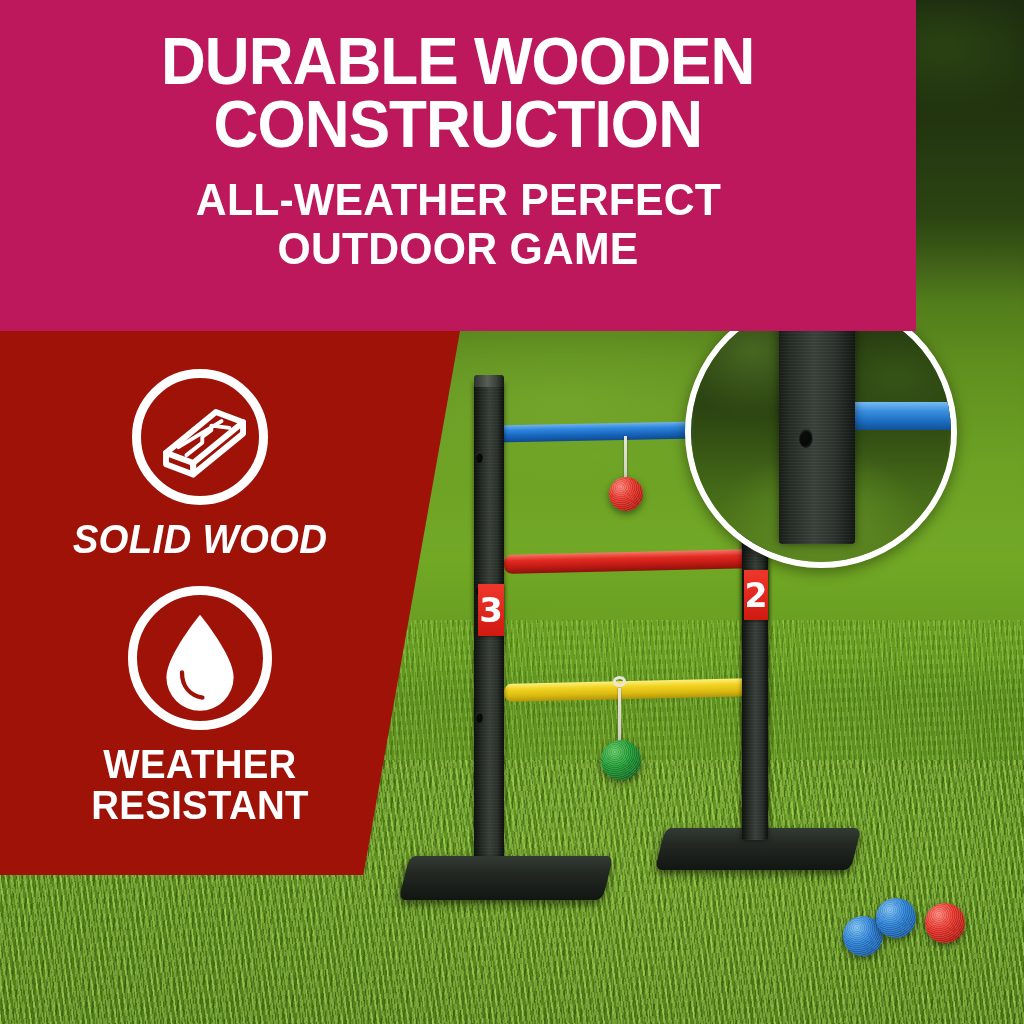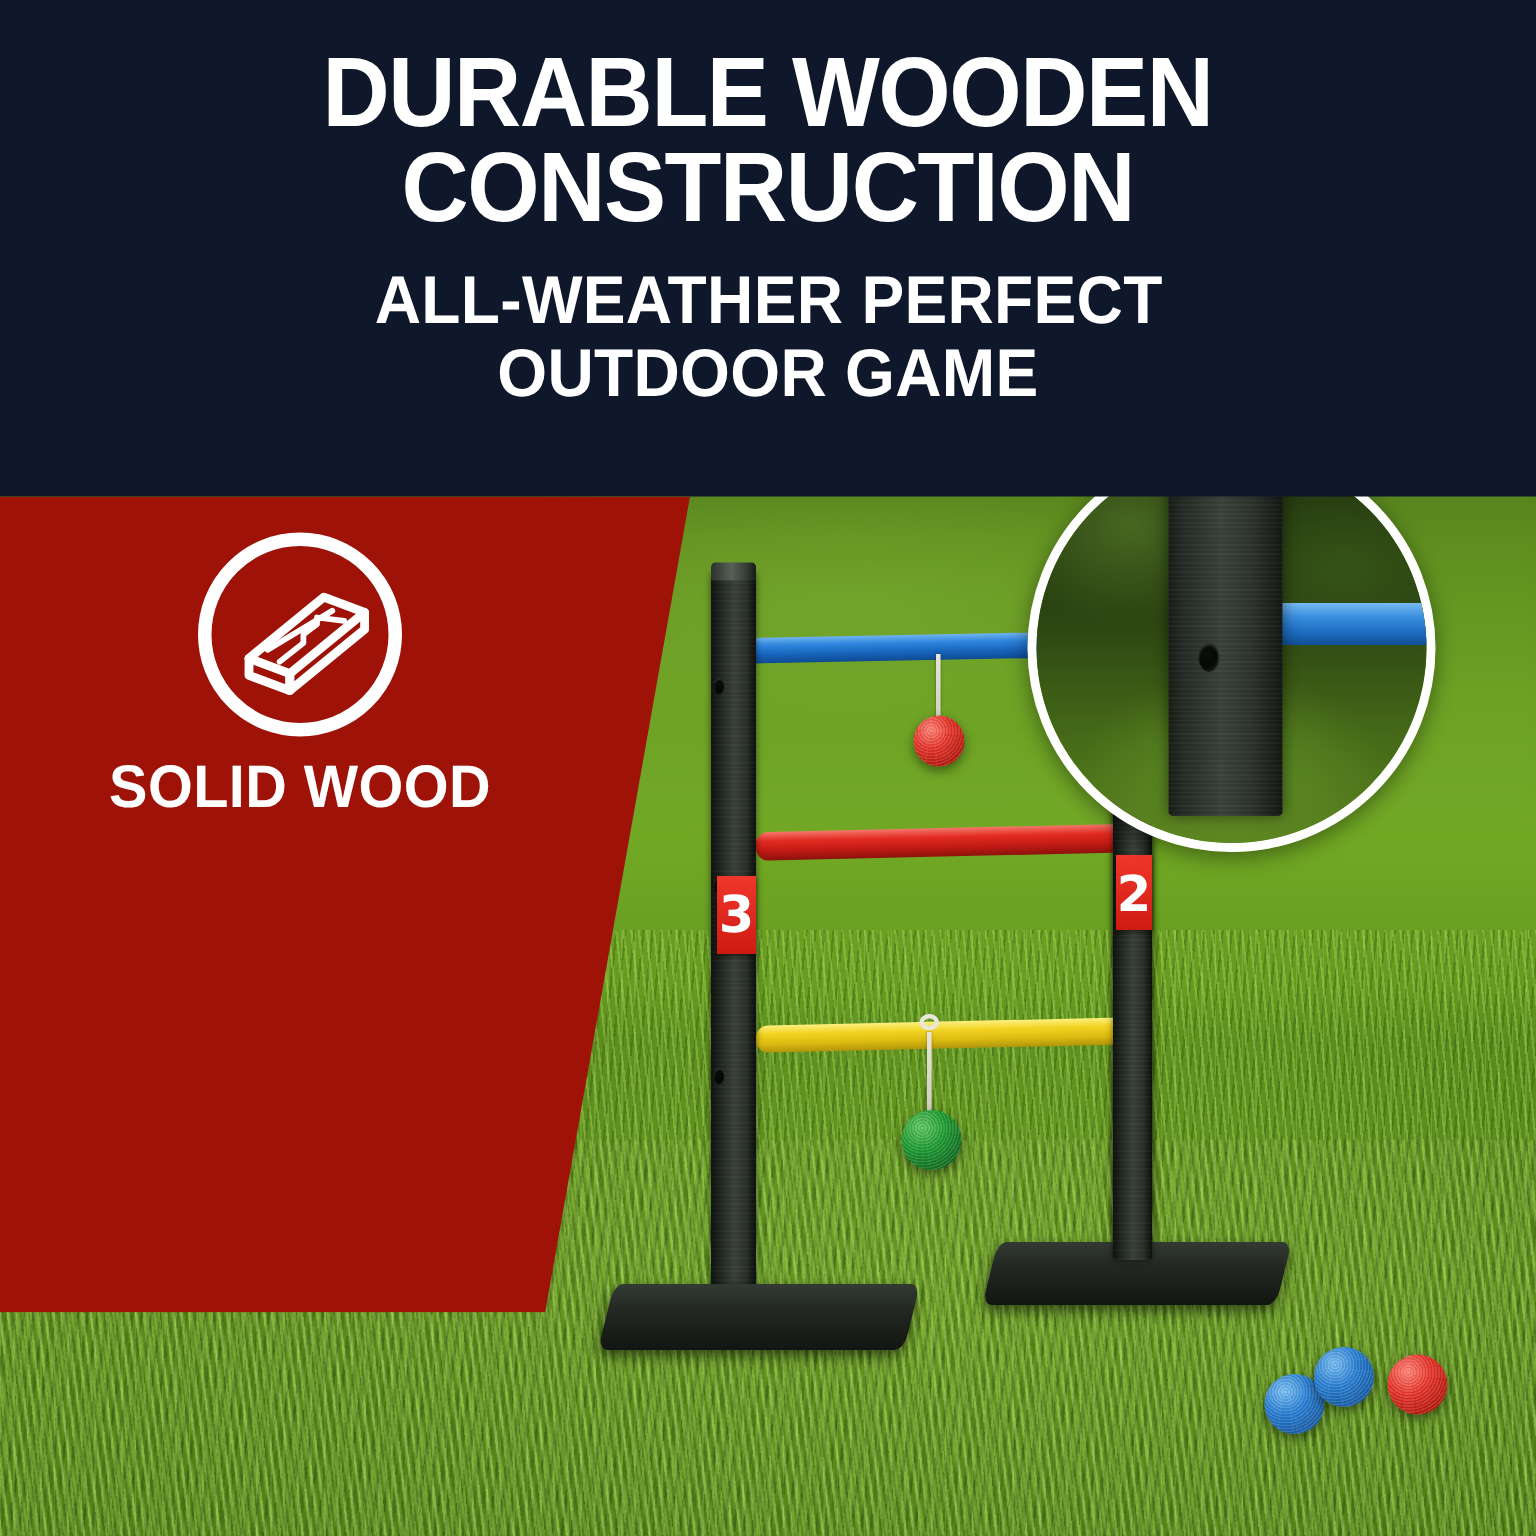--- a/index.html
+++ b/index.html
@@ -106,36 +106,36 @@
                background:linear-gradient(to right,#333a33,#6a726a 42%,#434a43 70%,#1b201b);
                border-radius:4px 4px 0 0; }
   .inset-rung { position:absolute; left:150px; top:100px; width:132px; height:28px;
                 border-radius:0 10px 10px 0;
                 background:linear-gradient(to bottom,#79bbf2 0%,#3b8fe0 32%,#1e6ec2 68%,#114f96 100%); }
   .inset-hole { position:absolute; left:108px; top:126px; width:14px; height:20px; border-radius:50%;
                 background:radial-gradient(ellipse at 40% 35%, #0b0e0b 0%, #060806 55%, #3a413a 100%);
                 box-shadow:inset 0 2px 2px rgba(255,255,255,.2); }
 
   
-  .header { position:absolute; left:0; top:0; width:1024px; height:331px;
-            background:#0f172a; display:flex; flex-direction:column;
+  .header { position:absolute; left:0; top:0; width:916px; height:331px;
+            background:#be185d; display:flex; flex-direction:column;
             align-items:center; justify-content:flex-start; padding-top:30px; }
   .h1 { color:#fff; font-family:"Liberation Sans Narrow","Liberation Sans",sans-serif;
         font-weight:700; font-size:66px; line-height:.95; letter-spacing:-1px;
         text-align:center; transform:scaleX(.94); transform-origin:center; }
   .h2 { color:#fff; font-family:"Liberation Sans Narrow","Liberation Sans",sans-serif;
         font-weight:700; font-size:45px; line-height:1.04; letter-spacing:.2px;
         text-align:center; margin-top:22px; transform:scaleX(.95); transform-origin:center; }
 
   
   .sidebar { position:absolute; left:0; top:331px; width:460px; height:544px;
              background:#9e1208;
              clip-path:polygon(0 0, 100% 0, 79% 100%, 0 100%); }
   .feature { position:absolute; width:400px; left:0; text-align:center; }
-  .f1 { top:24px; }
+  .f1 { top:38px;font-style:italic; }
   .f2 { top:255px; }
   .ico { width:136px; height:136px; border-radius:50%; border:9px solid #fff;
          margin:0 auto; position:relative; }
   .f2 .ico { width:144px; height:144px; }
   .flabel { color:#fff; font-family:"Liberation Sans Narrow","Liberation Sans",sans-serif;
             font-weight:700; font-size:40px; line-height:1.02; margin-top:14px;
             letter-spacing:.3px; transform:scaleX(.96); transform-origin:center; }
 
   
   .brand { position:absolute; left:0; top:875px; width:470px; height:149px;
@@ -218,16 +218,26 @@
             <path d="M30 74 L30 84 L54 93 L54 83"></path>
             <path d="M54 83 L54 93 L98 57 L98 47"></path>
             <path d="M41 69 L79 46" stroke-width="3.4"></path>
             <path d="M48 76 L62 65 L62 60 L70 54 L70 50 L86 52" stroke-width="3.4"></path>
           </g>
         </svg>
       </div>
       <div class="flabel">SOLID WOOD</div>
     </div>
 
+    <div class="feature f2">
+      <div class="ico">
+        <svg viewBox="0 0 120 120" width="144" height="144" style="position:absolute;left:-9px;top:-9px;">
+          <path d="M60 24 C60 24 88 58 88 76 A28 28 0 0 1 32 76 C32 58 60 24 60 24 Z" fill="#ffffff"></path>
+          <path d="M45 72 C45 84 52 91 62 93" fill="none" stroke="#9e1208" stroke-width="3.6" stroke-linecap="round"></path>
+        </svg>
+      </div>
+      <div class="flabel">WEATHER</div>
+      <div class="flabel" style="margin-top:0;">RESISTANT</div>
+    </div>
   </div>
 
 
 </div>
 
 </body></html>

